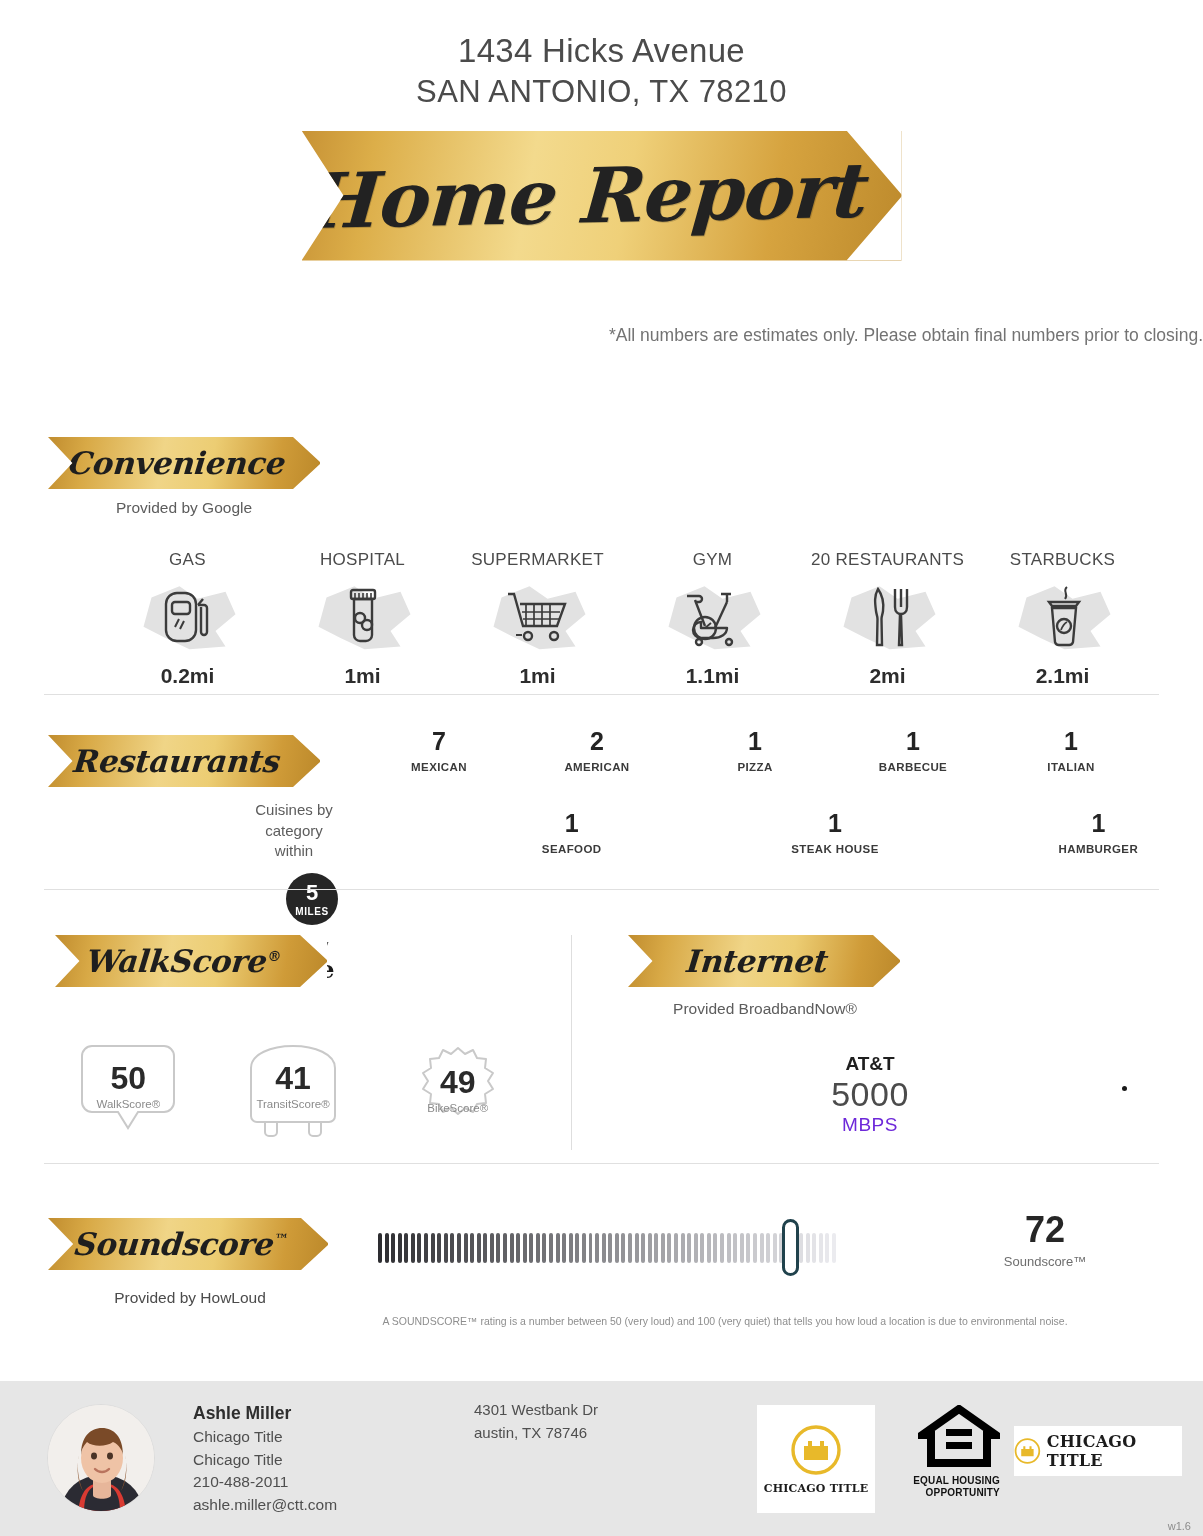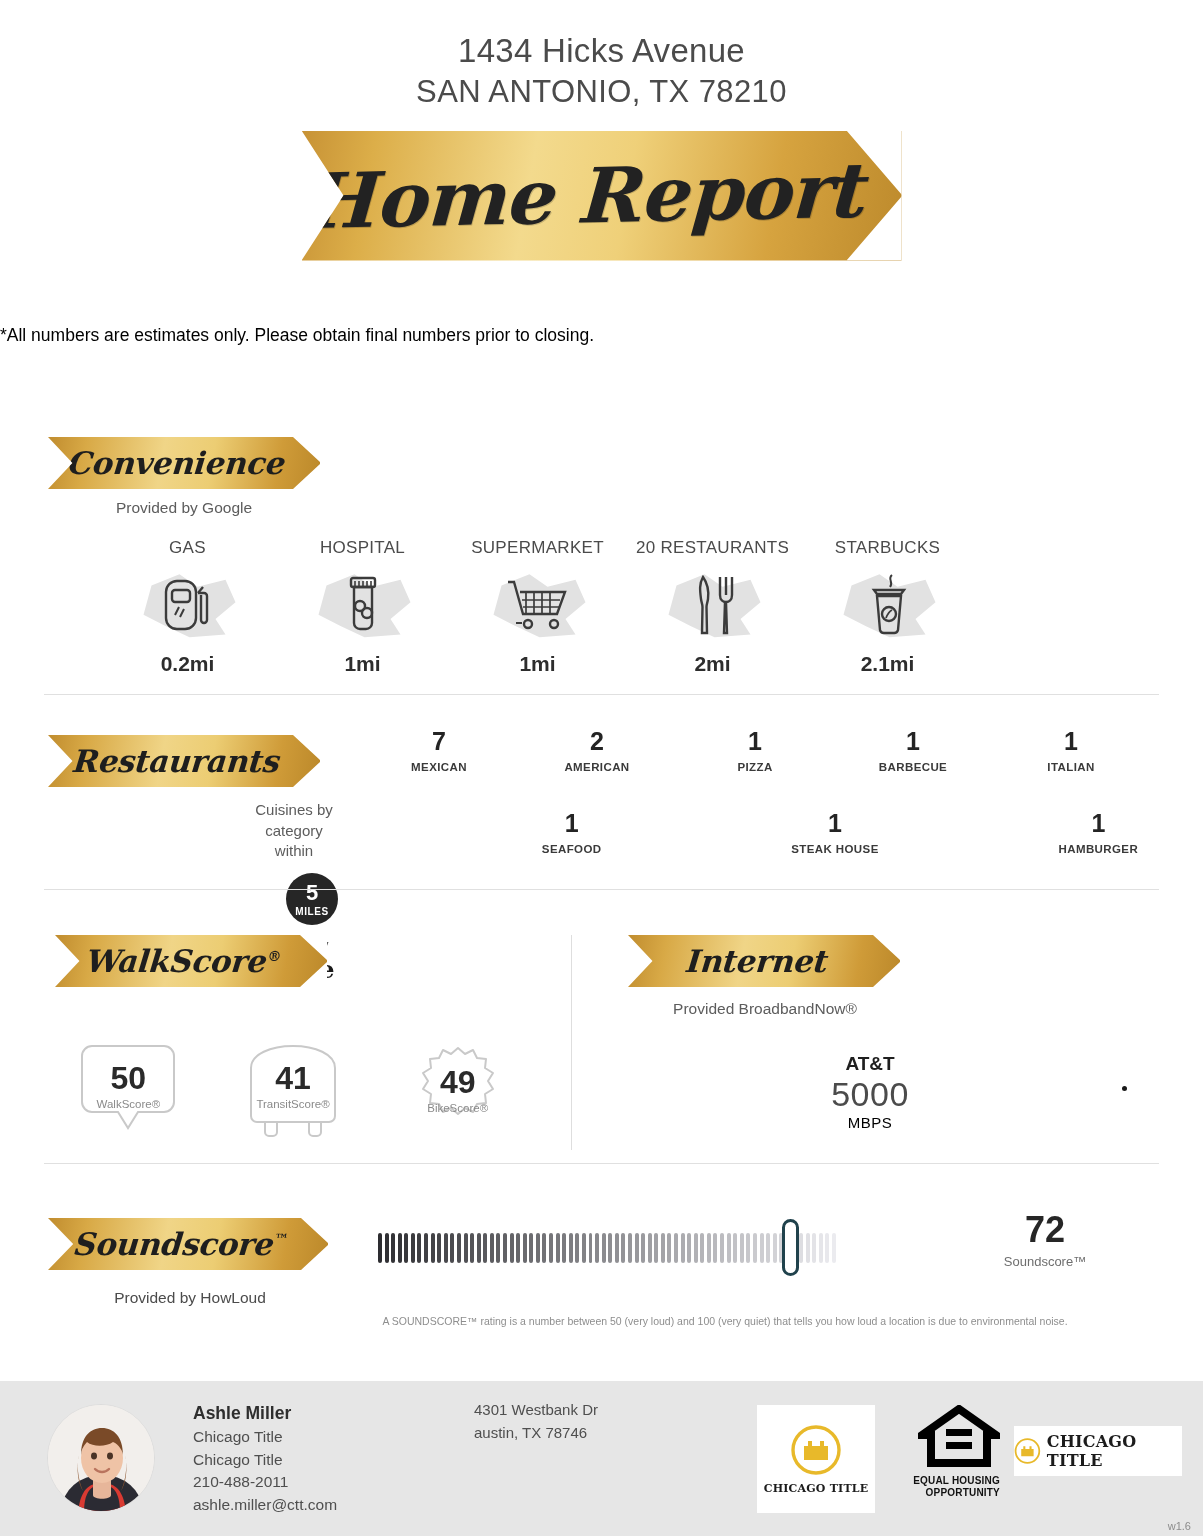--- a/index.html
+++ b/index.html
@@ -39,21 +39,21 @@
   }
   .ribbon-text {
     font-family: "DejaVu Serif", serif;
     font-style: italic; font-weight: 700;
     font-size: 76px; color: #222; letter-spacing: -1px;
     transform: skewX(-6deg) rotate(-1.2deg);
     text-shadow: 1px 1px 0 rgba(0,0,0,.18);
     z-index: 2; padding-right: 26px;
   }
 
-  .estimates { text-align:left; margin-top: 64px; font-size: 17.5px; color:#000000; }
+  .estimates { text-align:right; margin-top: 64px; font-size: 17.5px; color:#737373; }
 
   
   .banner {
     position: relative; height: 52px;
     background: linear-gradient(100deg,#c08c2e 0%,#d8a946 14%,#f0d587 42%,#eccd73 60%,#cf9b38 84%,#bb882a 100%);
     display:flex; align-items:center; justify-content:center;
     clip-path: polygon(0 0, 100% 0, 100% 100%, 0 100%, 9% 50%);
     -webkit-clip-path: polygon(0 0, 100% 0, 100% 100%, 0 100%, 9% 50%);
   }
   .banner::after{
@@ -70,21 +70,21 @@
   .banner-text sup { font-size: 14px; font-style: normal; vertical-align: super; }
   .provided { font-size: 15.5px; color:#5c5c5c; text-align:center; margin-top:10px; }
 
   
   .hr { position:absolute; left:44px; right:44px; height:1px; background:#e0e0e0; }
 
   
   .conv-banner-box { position:absolute; left:48px; top:437px; width:272px; }
   .conv-grid { position:absolute; left:100px; top:538px; width:1050px;
                display:grid; grid-template-columns:repeat(6,1fr); }
-  .conv-item { text-align:center; }
+  .conv-item { text-align:center;margin-top:12px; }
   .conv-label { font-size:17px; color:#4b4b4b; letter-spacing:.3px; }
   .conv-icon { position:relative; height:78px; margin-top:8px; display:flex; align-items:center; justify-content:center; }
   .blob { position:absolute; left:50%; top:50%; transform:translate(-50%,-50%);
           width:100px; height:70px; background:#e2e2e2; z-index:0;
           clip-path: polygon(14% 22%, 42% 6%, 60% 24%, 88% 14%, 98% 46%, 78% 70%, 88% 92%, 52% 96%, 28% 80%, 6% 64%);
           -webkit-clip-path: polygon(14% 22%, 42% 6%, 60% 24%, 88% 14%, 98% 46%, 78% 70%, 88% 92%, 52% 96%, 28% 80%, 6% 64%); }
   .conv-icon svg { position:relative; z-index:1; }
   .conv-dist { font-size:21px; font-weight:700; color:#2d2d2d; margin-top:8px; }
 
   
@@ -119,21 +119,21 @@
   .score-t { font-size:11.5px; color:#8a8a8a; margin-top:4px; }
 
   .vdiv { position:absolute; left:571px; top:935px; width:1px; height:215px; background:#dedede; }
 
   .net-banner-box { position:absolute; left:628px; top:935px; width:272px; }
   .net-prov { position:absolute; left:600px; top:1000px; width:330px; text-align:center;
               font-size:15.5px; color:#5c5c5c; }
   .net-block { position:absolute; left:760px; top:1053px; width:220px; text-align:center; }
   .net-name { font-size:19px; font-weight:700; color:#1f1f1f; }
   .net-speed { font-size:34px; color:#4b4b4b; line-height:1.15; letter-spacing:.5px; }
-  .net-unit { font-size:15px; color:#000000; letter-spacing:.5px; }
+  .net-unit { font-size:19px; color:#6d28d9; letter-spacing:.5px; }
   .net-dot { position:absolute; left:1122px; top:1086px; width:5px; height:5px; background:#1a1a1a; border-radius:50%; }
 
   
   .ss-banner-box { position:absolute; left:48px; top:1218px; width:280px; }
   .ss-prov { position:absolute; left:30px; top:1289px; width:320px; text-align:center;
              font-size:15.5px; color:#4b4b4b; }
   .ss-bar { position:absolute; left:378px; top:1228px; width:460px; height:40px;
             display:flex; align-items:center; gap:0; }
   .tick { width:4px; height:30px; border-radius:2px; margin-right:2.6px; }
   .ss-marker { position:absolute; left:782px; top:1219px; width:17px; height:57px;
@@ -226,20 +226,37 @@
           <path d="M6 8h6l9 32h34l8-22H18"></path>
           <path d="M24 18v22M32 18v22M40 18v22M48 18v22M20 26h38M21 33h36" stroke-width="1.7"></path>
           <circle cx="26" cy="50" r="4"></circle>
             <circle cx="52" cy="50" r="4"></circle>
           <path d="M14 49h6" stroke-width="2"></path>
         </svg>
       </div>
       <div class="conv-dist">1mi</div>
     </div>
 
+    <div class="conv-item">
+      <div class="conv-label">GYM</div>
+      <div class="conv-icon">
+          <div class="blob"></div>
+        <svg width="72" height="62" viewBox="0 0 72 62" fill="none" stroke="#3b3b3b" stroke-width="2.4">
+          <path d="M10 10h12a3 3 0 010 6h-4"></path>
+          <path d="M18 14l10 26M44 8h10M50 8v8"></path>
+          <path d="M50 16L38 42"></path>
+          <path d="M24 42h26a10 10 0 010 0c0 6-6 10-14 10H24a8 8 0 010-16z" stroke-linejoin="round"></path>
+          <circle cx="28" cy="42" r="11"></circle>
+            <path d="M28 42l6-5" stroke-width="1.8"></path>
+          <circle cx="22" cy="56" r="3"></circle>
+            <circle cx="52" cy="56" r="3"></circle>
+        </svg>
+      </div>
+      <div class="conv-dist">1.1mi</div>
+    </div>
 
     <div class="conv-item">
       <div class="conv-label">20 RESTAURANTS</div>
       <div class="conv-icon">
           <div class="blob"></div>
         <svg width="54" height="64" viewBox="0 0 54 64" fill="none" stroke="#3b3b3b" stroke-width="2.4">
           <path d="M17 4c5 7 6 14 5 22-.5 4-1.5 5-1.5 8L21 60h-5l.5-26c0-3-1-4-1.5-8C14 18 13 11 17 4z"></path>
           <path d="M34 4v18M40 4v18M46 4v18"></path>
           <path d="M34 22c0 5 3 7 6 7s6-2 6-7"></path>
           <path d="M40 29l1 31h-3l1-31"></path>

